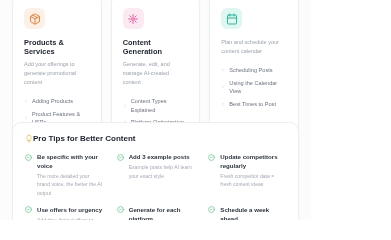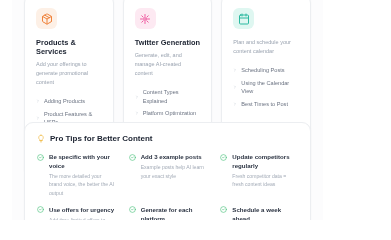--- a/index.html
+++ b/index.html
@@ -3,21 +3,21 @@
 <meta charset="utf-8">
 <style>
   * { box-sizing: border-box; margin: 0; padding: 0; }
   html, body {
     width: 391px; height: 220px;
     overflow: hidden;
     background: #ffffff;
     font-family: "Liberation Sans", sans-serif;
     -webkit-font-smoothing: antialiased;
   }
-  .page { width: 311px; height: 220px; position: relative; background: #fcfcfd; margin-left: 12px; }
+  .page { width: 311px; height: 220px; position: relative; background: #fcfcfd; }
 
   
   .cards {
     display: flex;
     gap: 9px;
     padding: 0 12px;
     position: absolute;
     top: -6px; left: 0; right: 0;
   }
   .card {
@@ -73,21 +73,20 @@
     top: 122px;
     background: #ffffff;
     border: 1px solid #eceef1;
     border-radius: 9px;
     padding: 11px 12px 13px 12px;
     box-shadow: 0 1px 2px rgba(16,24,40,0.04);
   }
   .tips-head {
     display: flex;
     align-items: center;
-    gap: 5px;
     margin-bottom: 10px;
   }
   .bulb { width: 8px; height: 9px; flex: 0 0 auto; }
   .bulb svg { display: block; }
   .tips-title {
     font-size: 8px;
     font-weight: 700;
     color: #1b2230;
   }
   .tips-grid {
@@ -171,21 +170,21 @@
 
     <div class="card">
       <div class="card-icon" style="background:#fde9f2;">
         <span>
           <svg width="12" height="12" viewBox="0 0 24 24" fill="none" stroke="#ef5aa0" stroke-width="2" stroke-linecap="round" stroke-linejoin="round">
             <path d="M12 3v4M12 17v4M3 12h4M17 12h4M5.6 5.6l2.8 2.8M15.6 15.6l2.8 2.8M18.4 5.6l-2.8 2.8M8.4 15.6l-2.8 2.8"></path>
             <circle cx="12" cy="12" r="2.6"></circle>
           </svg>
         </span>
       </div>
-      <div class="card-title">Twitter Generation</div>
+      <div class="card-title">Content Generation</div>
       <div class="card-desc">Generate, edit, and manage AI-created content</div>
       <ul class="card-list">
         <li>
           <span class="chev">
             <svg width="4" height="4" viewBox="0 0 24 24" fill="none" stroke="currentColor" stroke-width="3" stroke-linecap="round" stroke-linejoin="round">
                 <path d="m9 18 6-6-6-6"></path>
               </svg>
           </span>
           <span>Content Types Explained</span>
         </li>

